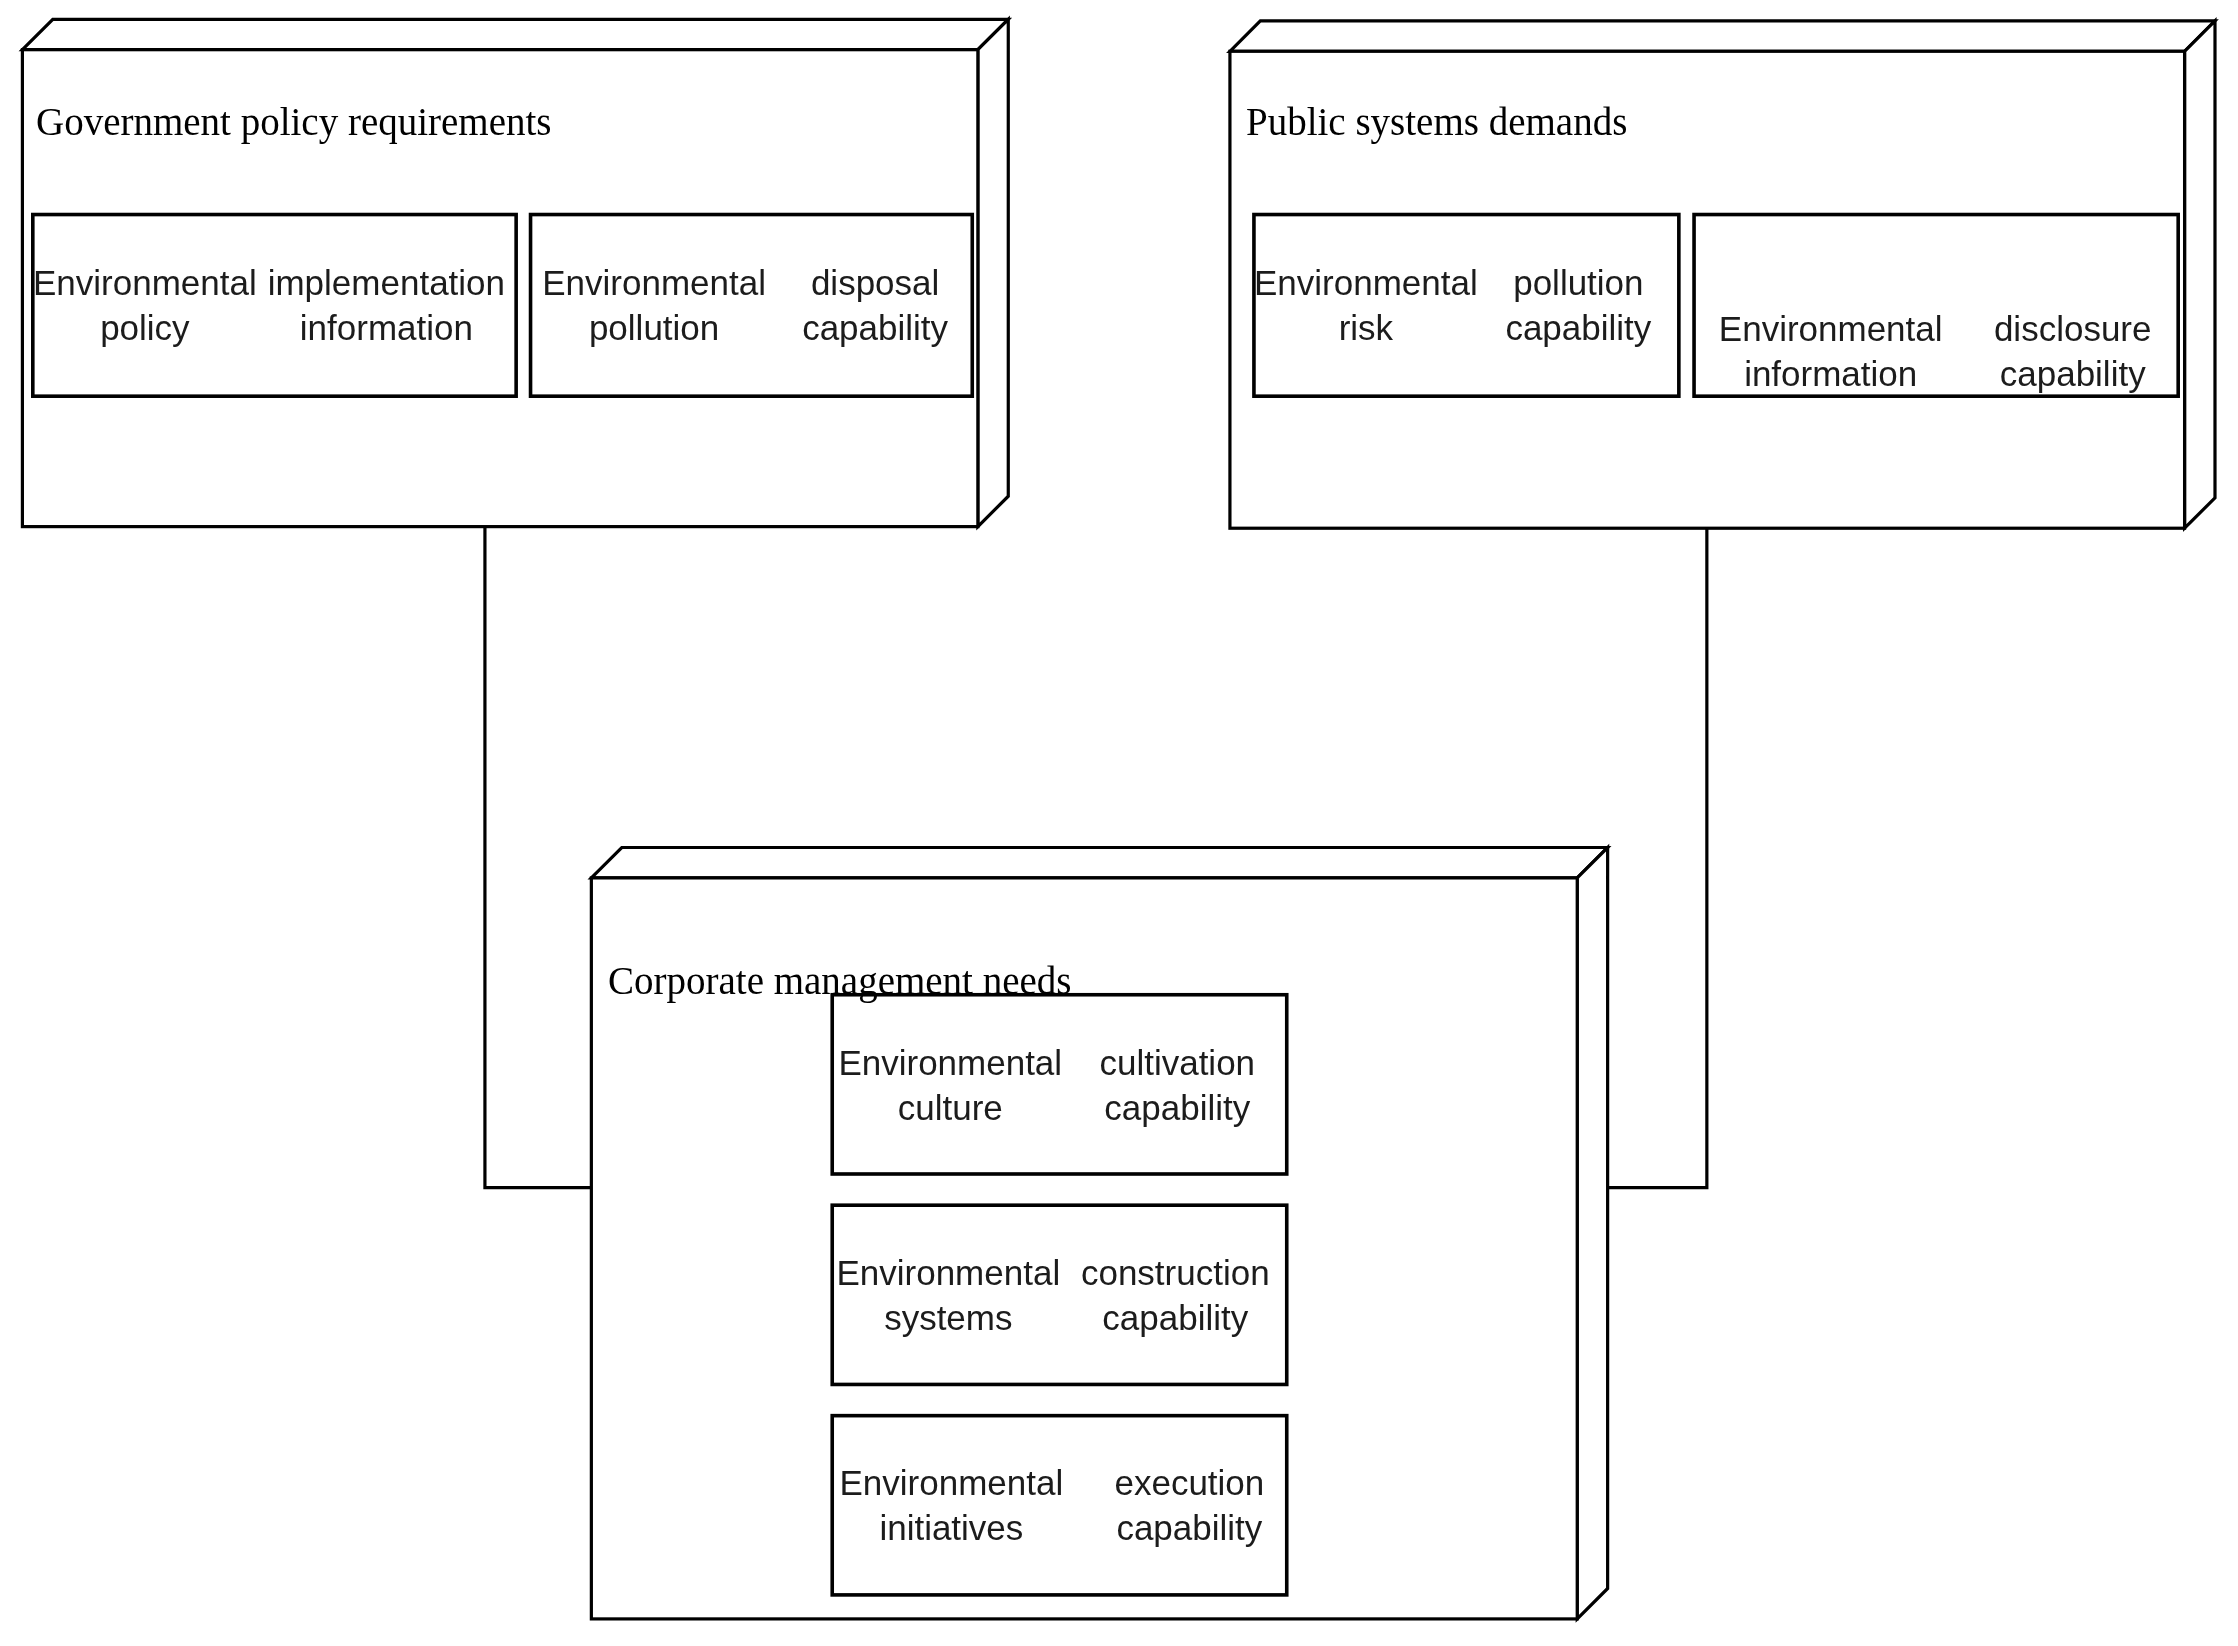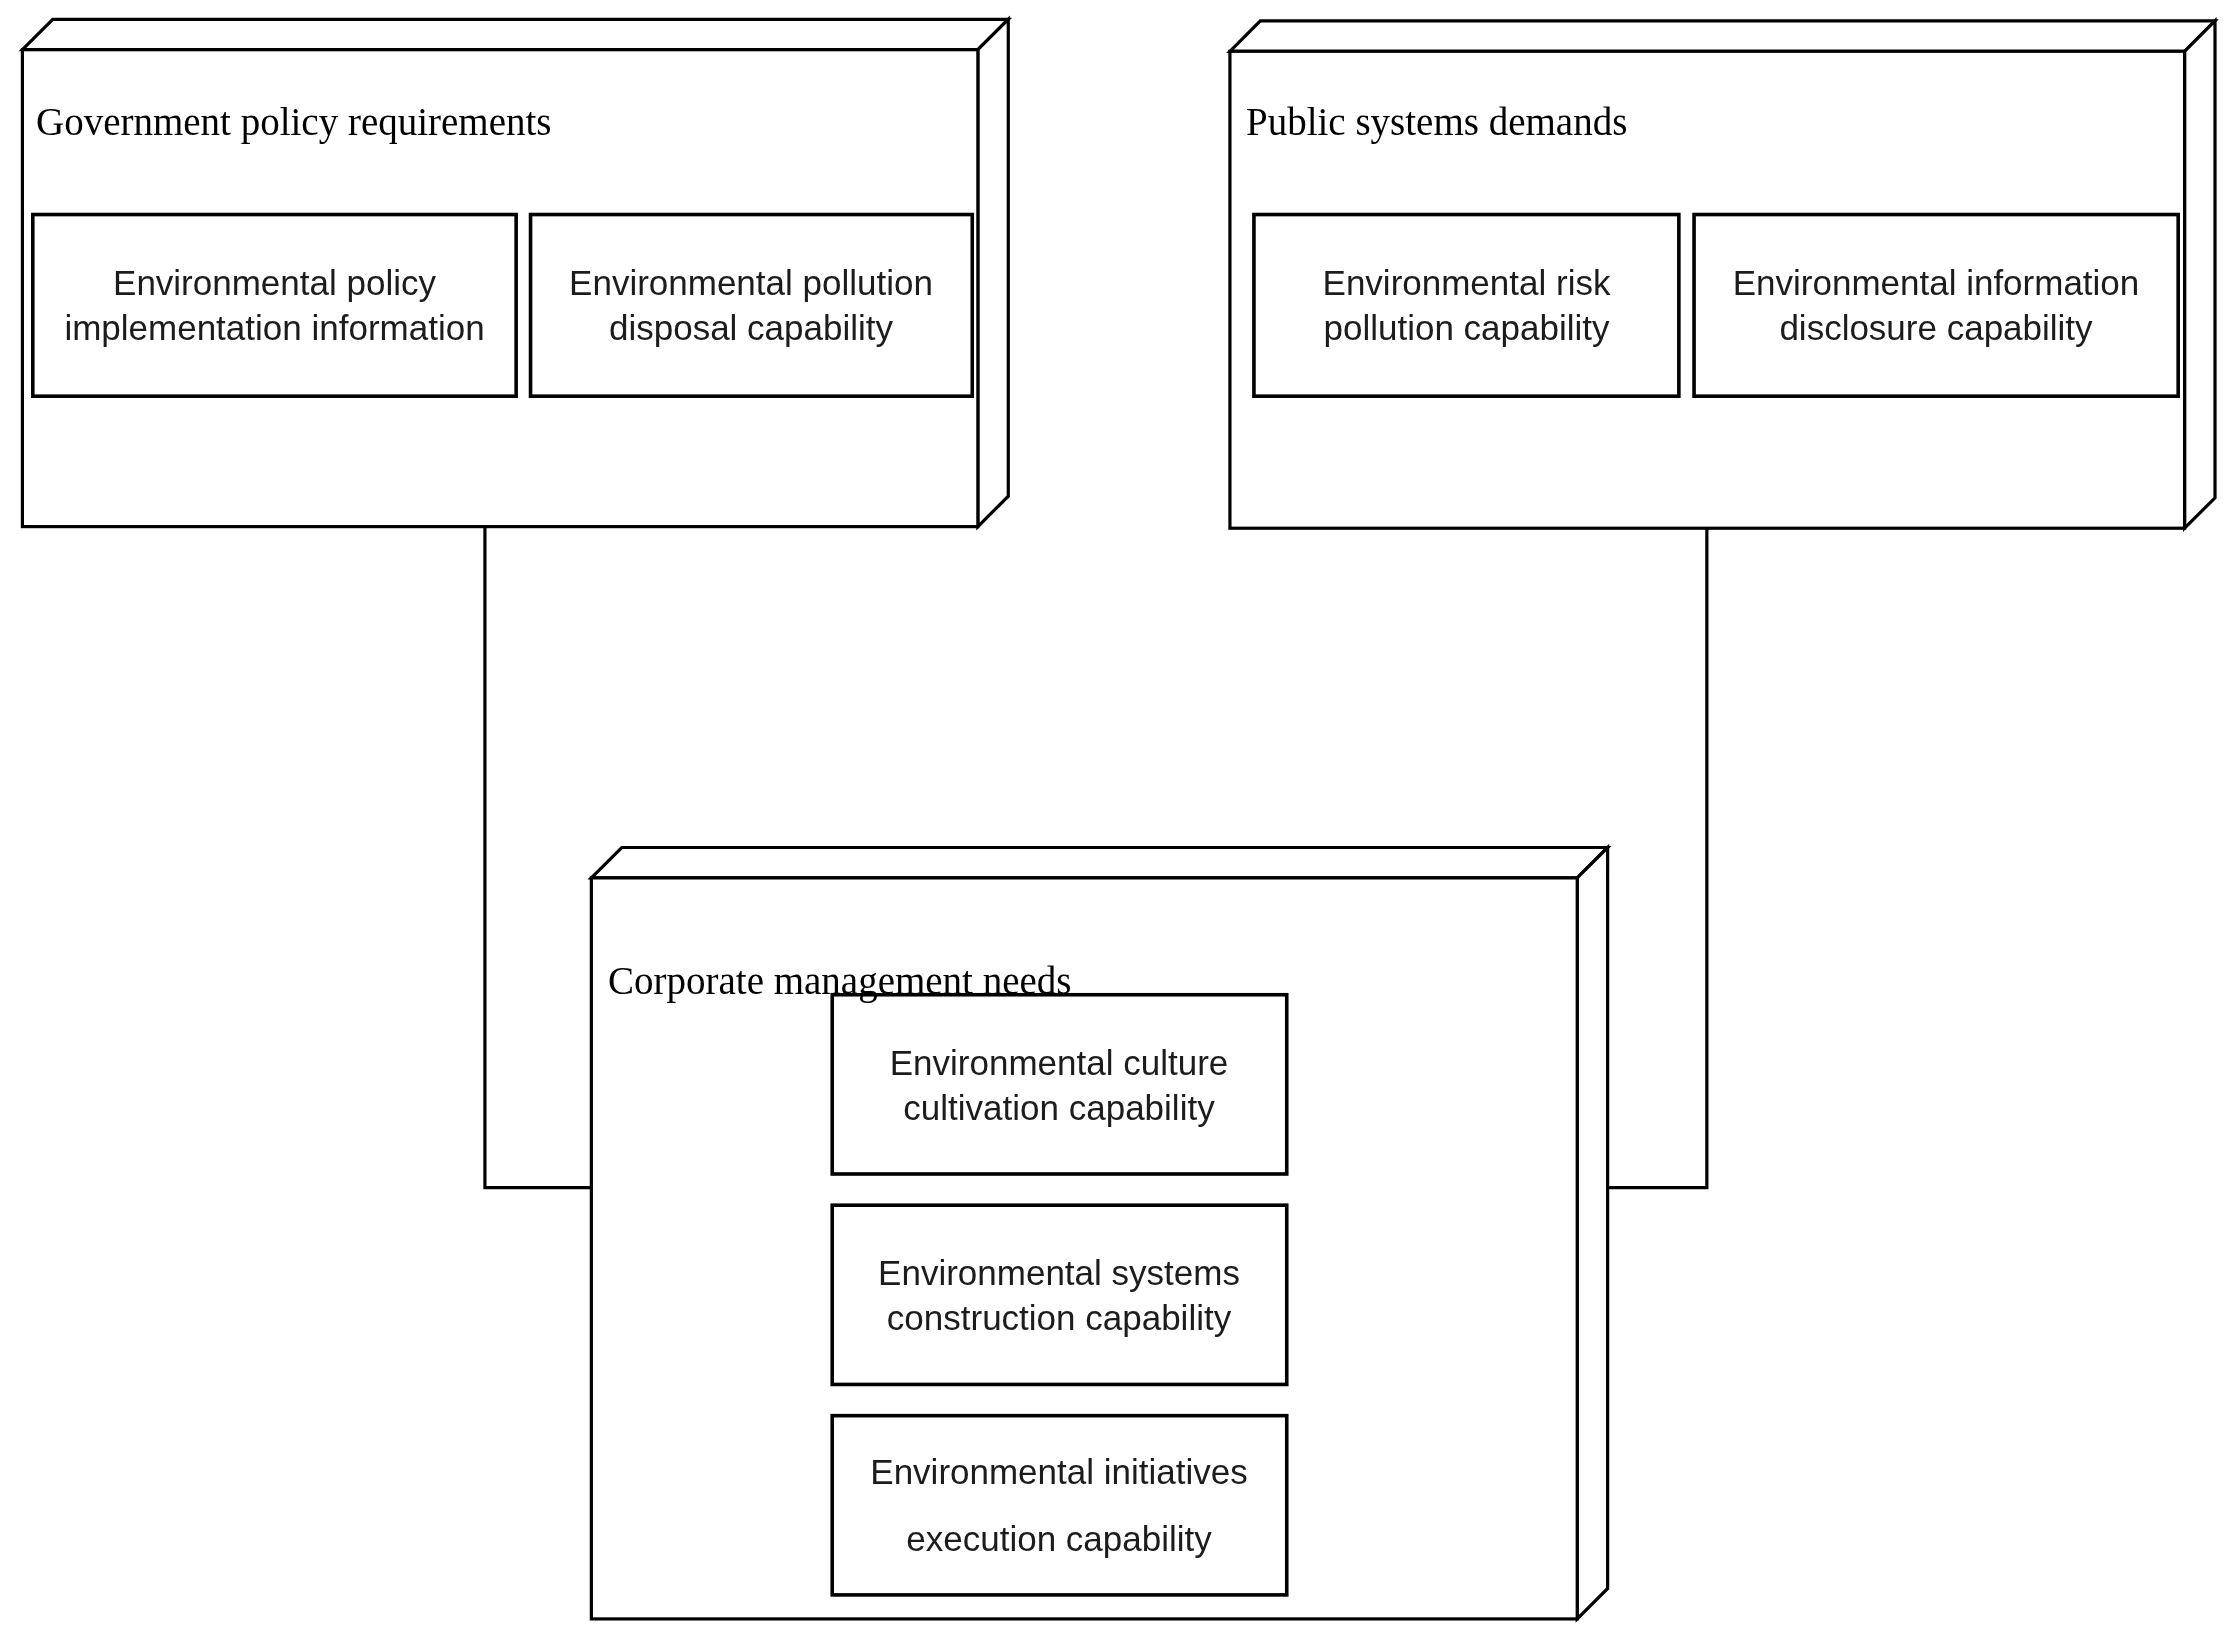--- a/index.html
+++ b/index.html
@@ -41,21 +41,21 @@
     font-size: 39px;
     line-height: 45px;
     height: 45px;
     color: #000000;
     text-underline-offset: 5.6px;
     white-space: nowrap;
   }
   .cap-label {
     position: absolute;
     display: flex;
-    flex-direction: column;
+    flex-direction: row;
     justify-content: center;
     align-items: center;
     text-align: center;
     font-size: 35px;
     line-height: 45px;
     color: #1c1c1c;
   }
   .cap-label span {
     display: block;
   }
@@ -108,21 +108,21 @@
   </div>
   <div class="cap-label" style="left:530px; top:214px; width:442px; height:182px;">
     <span>Environmental pollution</span>
     <span>disposal capability</span>
   </div>
 
   <div class="cap-label" style="left:1254px; top:214px; width:425px; height:182px;">
     <span>Environmental risk</span>
     <span>pollution capability</span>
   </div>
-  <div class="cap-label" style="left:1694px; top:214px; width:484px; height:182px;">
+  <div class="cap-label" style="left:1694px; top:214px; width:484px; height:182px;align-items:flex-end;">
     <span>Environmental information</span>
     <span>disclosure capability</span>
   </div>
 
   <div class="cap-label" style="left:832px; top:995px; width:454px; height:179px;">
     <span>Environmental culture</span>
     <span>cultivation capability</span>
   </div>
   <div class="cap-label" style="left:832px; top:1205px; width:454px; height:179px;">
     <span>Environmental systems</span>

